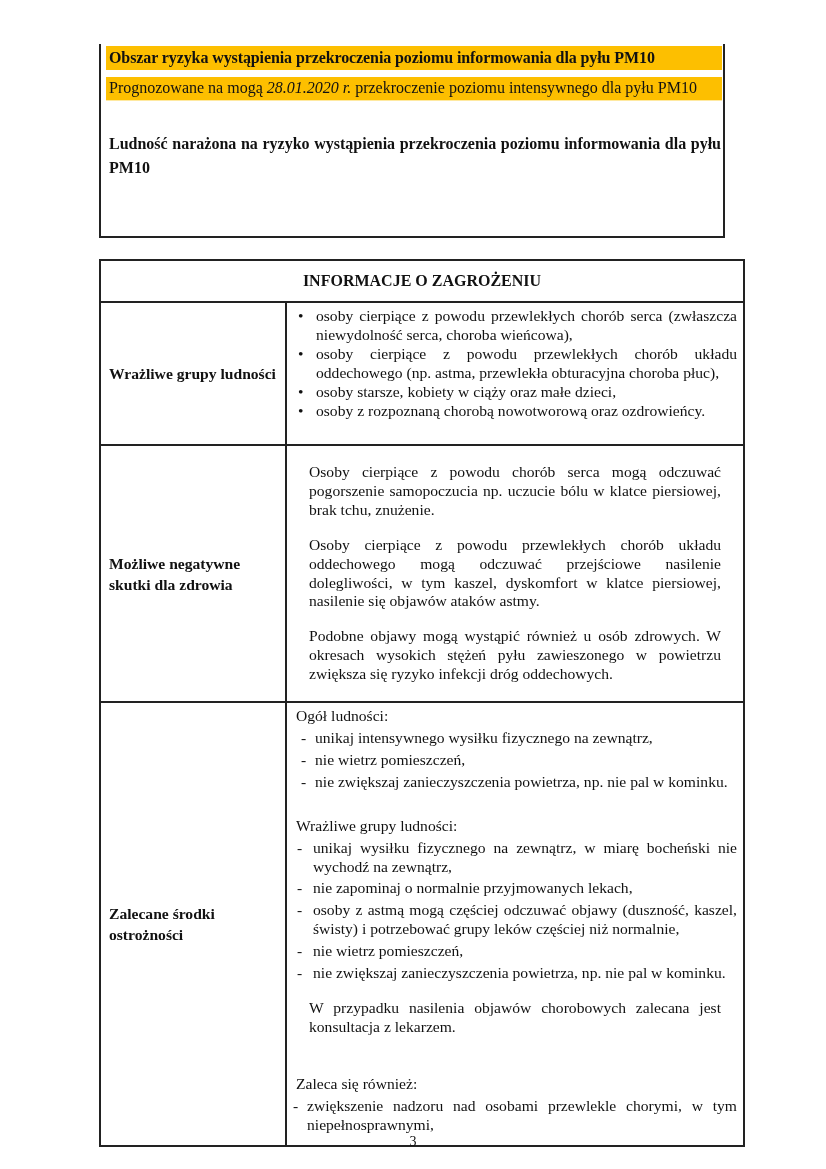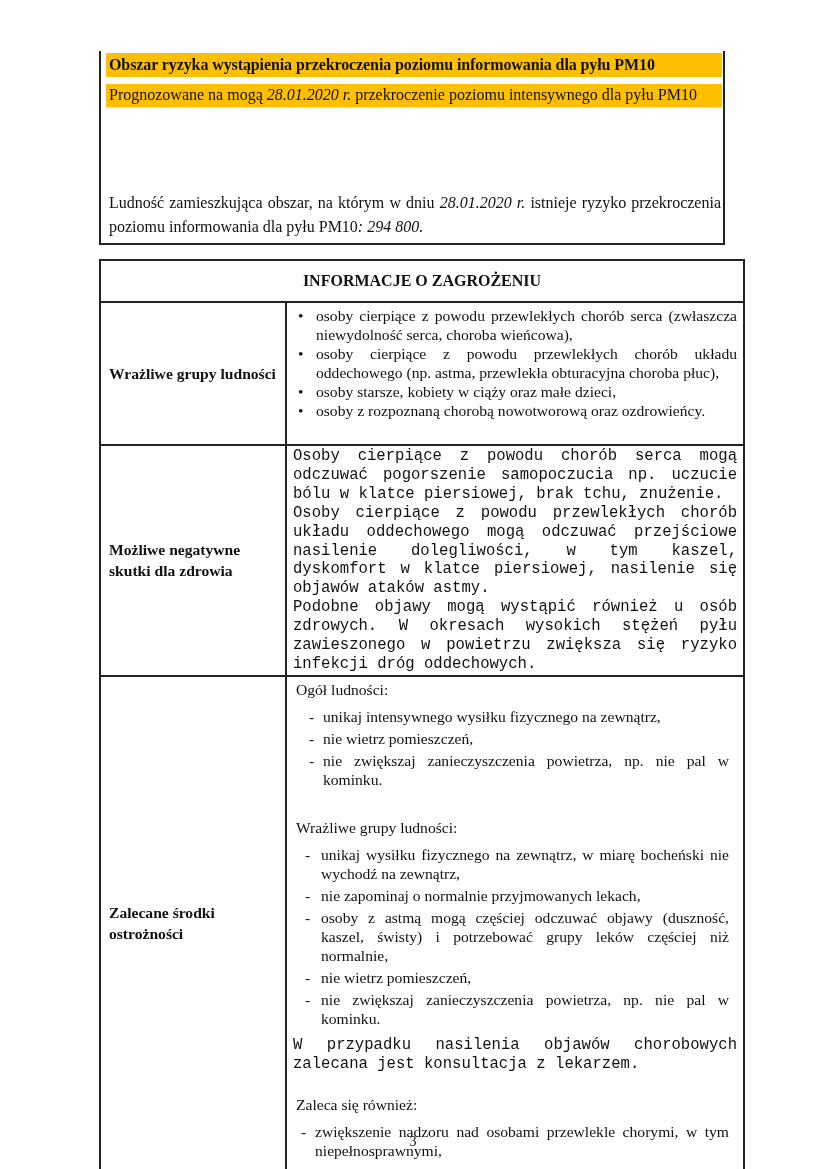--- a/index.html
+++ b/index.html
@@ -3,21 +3,21 @@
 <meta charset="utf-8">
 <style>
   html, body { margin: 0; padding: 0; background: #ffffff; }
   body { width: 826px; height: 1169px; position: relative; overflow: hidden;
          font-family: "Liberation Serif", "DejaVu Serif", serif; color: #111; }
   .page { position: absolute; left: 0; top: 0; width: 826px; height: 1169px; }
 
   
   .top-box { position: absolute; left: 99px; top: 44px; width: 626px; height: 194px;
              border-left: 2px solid #222; border-right: 2px solid #222; border-bottom: 2px solid #222;
-             box-sizing: border-box; margin-top: 7px; }
+             box-sizing: border-box; }
   .hl { position: absolute; left: 5px; width: 616px; background: #fdbf00; }
   .hl-title { top: 2px; height: 24px; }
   .hl-title span { position: absolute; left: 3px; top: 3px; font-weight: bold; font-size: 16px; letter-spacing: -0.1px; }
   .hl-p1 { top: 33px; height: 23px; }
   .hl-p2 { top: 57px; height: 22px; }
   .hl-p1 span, .hl-p2 span { position: absolute; left: 3px; top: 2px; font-size: 16px; white-space: nowrap; }
   .sep-line { position: absolute; left: 5px; top: 56px; width: 616px; height: 1px; background: #ffe9a0; }
 
   .pop-title { position: absolute; left: 8px; top: 88px; width: 612px; font-weight: bold; font-size: 16px;
                line-height: 24px; text-align: justify; text-align-last: left; }
@@ -27,47 +27,47 @@
 
   
   .info { position: absolute; left: 99px; top: 259px; width: 646px; border-collapse: collapse; }
   .info td { border: 2px solid #222; padding: 0; vertical-align: top; font-size: 15.6px; }
   .info .head { height: 40px; text-align: center; vertical-align: middle; font-weight: bold; font-size: 16px; }
   .lbl { width: 176px; font-weight: bold; vertical-align: middle !important; padding-left: 8px !important; line-height: 21px; }
   .cnt { line-height: 18.9px; padding: 4px 6px 1px 6px !important; text-align: justify; border-radius: 6px; }
   ul.bul { list-style: none; margin: 0; padding: 0; }
   ul.bul li { position: relative; padding-left: 23px; text-align: justify; text-align-last: left; }
   ul.bul li:before { content: "•"; position: absolute; left: 5px; top: 0; }
-  ul.dash { list-style: none; margin: 8px; padding: 0; }
+  ul.dash { list-style: none; margin: 0; padding: 0; }
   ul.dash li { position: relative; padding-left: 20px; text-align: justify; text-align-last: left; }
   ul.dash li:before { content: "-"; position: absolute; left: 4px; top: 0; }
   ul.dash.tight li { padding-left: 14px; }
   ul.dash.tight li:before { left: 0; }
   ul.dash.gap li { margin-bottom: 3px; }
-  .para { text-align: justify; text-align-last: left; margin: 0; font-family: Liberation Mono, monospace; }
+  .para { text-align: justify; text-align-last: left; margin: 16px; }
   .ul-title { margin: 3px; }
   .blank { height: 19px; }
 
   .page-num { position: absolute; left: 0; width: 826px; top: 1134px; text-align: center; font-size: 14px; }
 </style>
 </head>
 <body>
 
 <div class="page">
 
   <div class="top-box">
     <div class="hl hl-title">
       <span>Obszar ryzyka wystąpienia przekroczenia poziomu informowania dla pyłu PM10</span>
     </div>
     <div class="hl hl-p1">
       <span><span style="position:static">Prognozowane na mogą </span><i>28.01.2020 r.</i><span style="position:static"> przekroczenie poziomu intensywnego dla pyłu PM10</span></span>
     </div>
     <div class="sep-line"></div>
 
-    <div class="pop-text"><span>Ludność zamieszkująca obszar, na którym w dniu </span><i>28.01.2020 r.</i><span> istnieje ryzyko przekroczenia poziomu informowania dla pyłu PM10</span><i>: 294 800.</i></div>
+    <div class="pop-title">Ludność narażona na ryzyko wystąpienia przekroczenia poziomu informowania dla pyłu PM10</div>
   </div>
 
   <table class="info">
     <tbody>
         <tr>
       <td colspan="2" class="head">INFORMACJE O ZAGROŻENIU</td>
     </tr>
     <tr style="height:143px">
       <td class="lbl">Wrażliwe grupy ludności</td>
       <td class="cnt">

